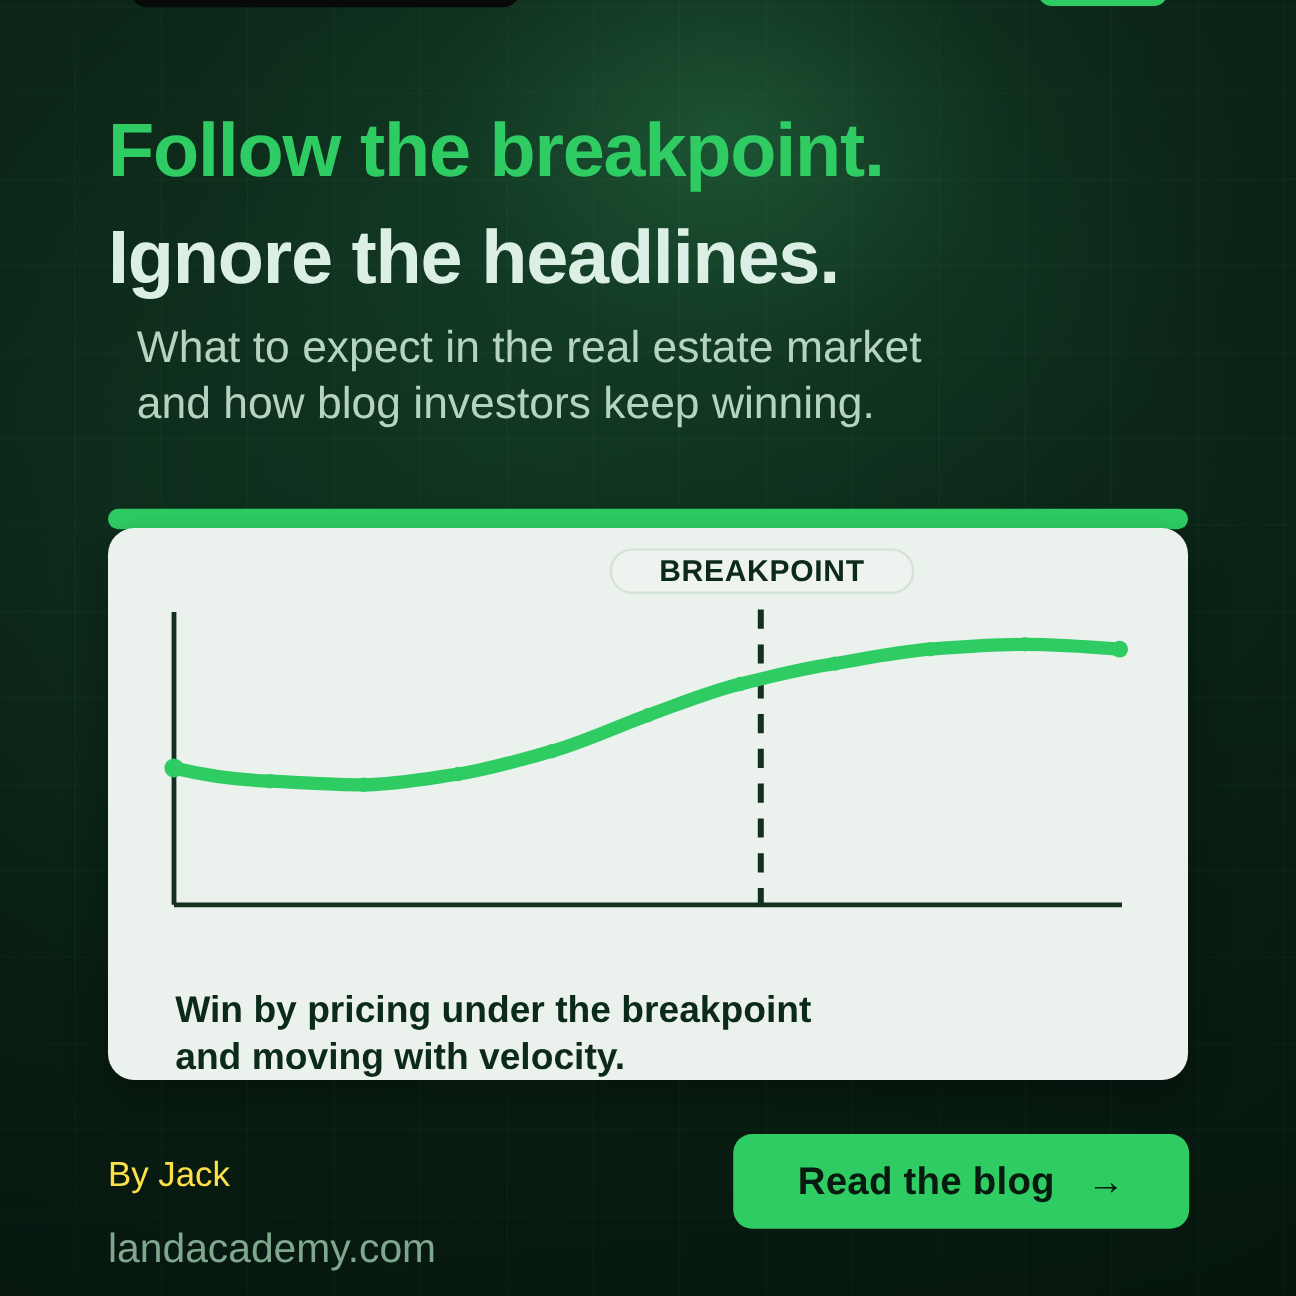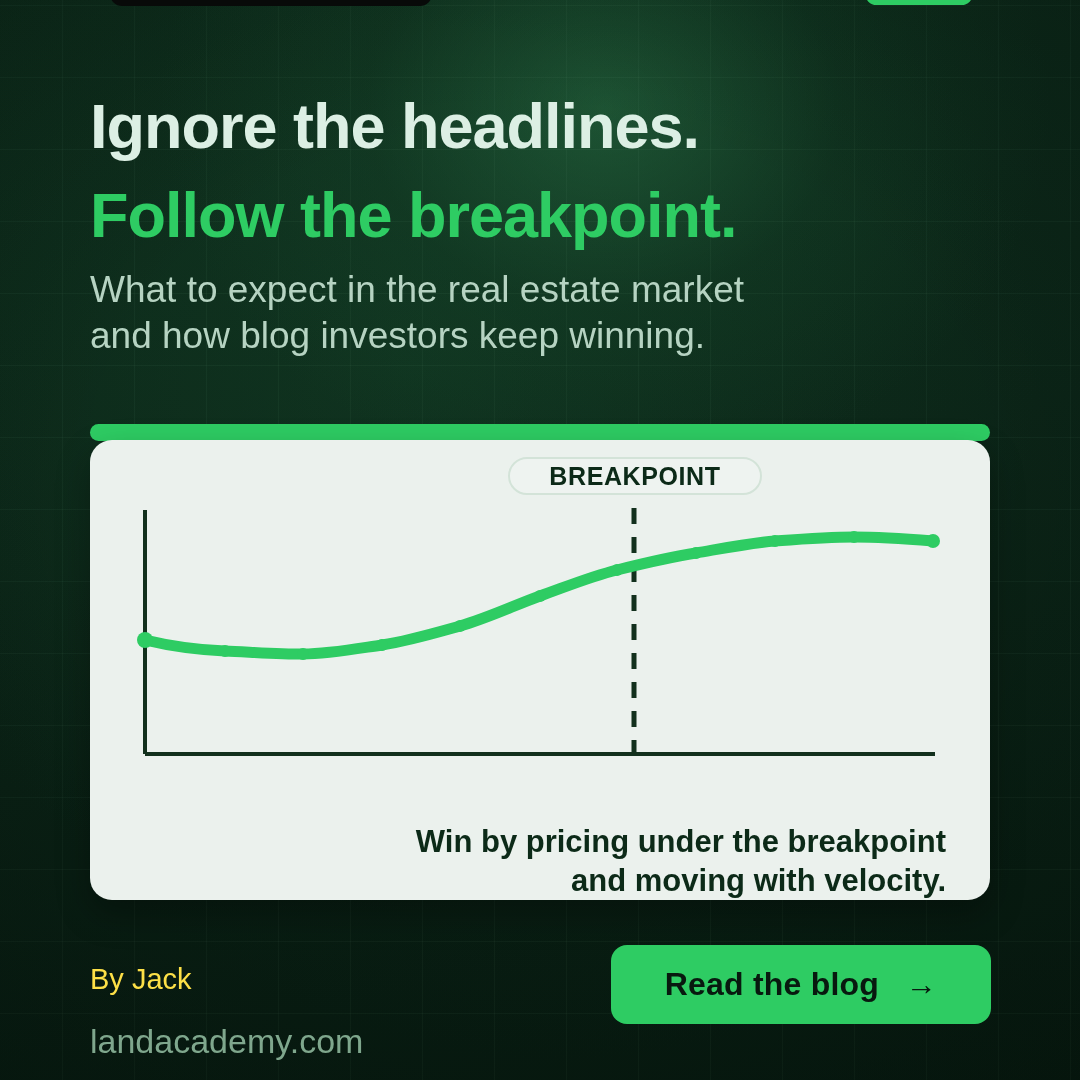--- a/index.html
+++ b/index.html
@@ -78,21 +78,21 @@
   .subhead {
     position: absolute;
     left: 90px;
     top: 267px;
     width: 880px;
     color: #b6d3c2;
     font-size: 37px;
     line-height: 1.25;
     font-weight: 400;
   }
-  .subhead span { display: block; }
+  .subhead span { display: block; margin-left: 24px; }
   
   .card-topbar {
     position: absolute;
     left: 90px;
     top: 424px;
     width: 900px;
     height: 17px;
     background: #2ecc63;
     border-radius: 9px;
   }
@@ -134,21 +134,20 @@
   }
   .card-caption {
     position: absolute;
     left: 56px;
     top: 382px;
     width: 800px;
     color: #0c2a18;
     font-size: 31px;
     font-weight: 700;
     line-height: 1.26;
-    text-align: right;
   }
   .card-caption span { display: block; }
   
   .byline {
     position: absolute;
     left: 90px;
     top: 963px;
     color: #fde047;
     font-size: 29px;
     font-weight: 400;
@@ -190,22 +189,22 @@
 <div id="stage">
 
   <div class="bg-base"></div>
   <div class="bg-grid"></div>
   <div class="bg-vignette"></div>
 
   <div class="top-chip-dark"></div>
   <div class="top-chip-green"></div>
 
   <div class="headline">
+    <span class="h-line l2">Follow the breakpoint.</span>
     <span class="h-line l1">Ignore the headlines.</span>
-    <span class="h-line l2">Follow the breakpoint.</span>
   </div>
 
   <div class="subhead">
     <span>What to expect in the real estate market</span>
     <span>and how blog investors keep winning.</span>
   </div>
 
   <div class="card-topbar"></div>
 
   <div class="card">

